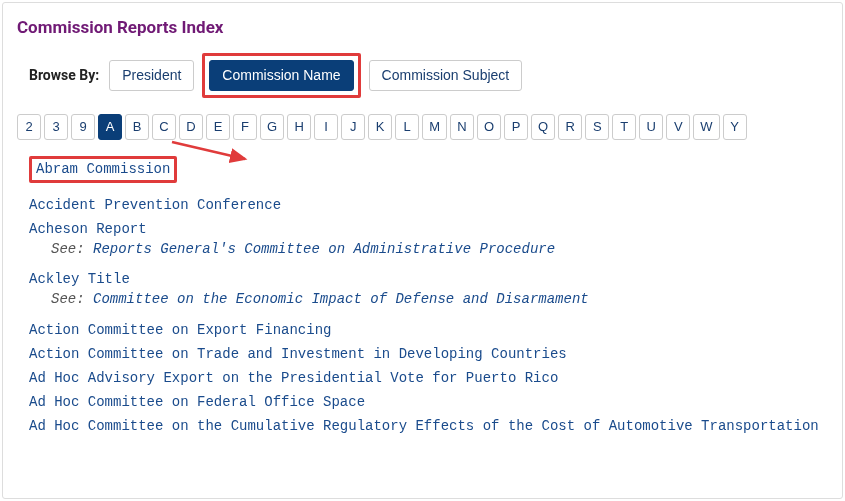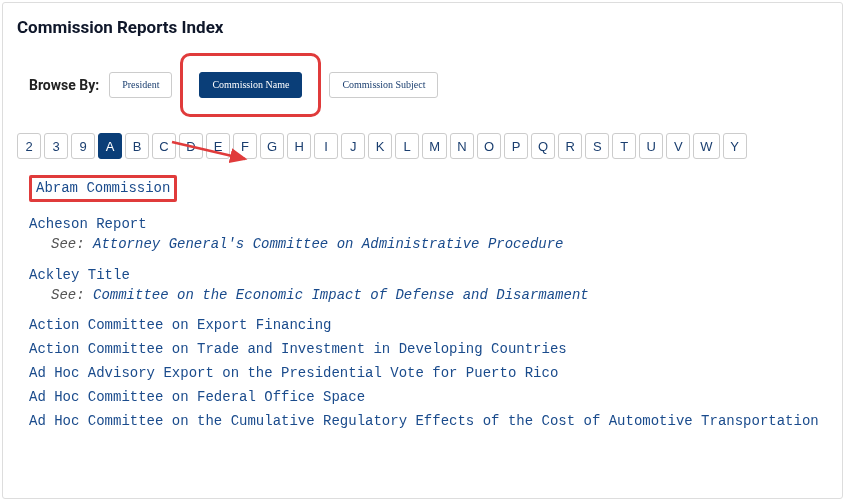--- a/index.html
+++ b/index.html
@@ -15,56 +15,55 @@
     border: 1px solid #ddd;
     border-radius: 3px;
     margin: 2px;
     padding: 14px 14px;
     height: 497px;
     position: relative;
   }
   .page-title {
     font-size: 17px;
     font-weight: 700;
-    color: #0f172a;
+    color: #701a75;
     margin-bottom: 16px;
   }
   .browse-row {
     display: flex;
     align-items: center;
     gap: 8px;
     margin-bottom: 16px;
   }
   .browse-label {
     font-size: 14px;
     font-weight: 700;
     color: #222;
     margin-right: 2px;
     padding-left: 12px;
   }
   .tab-btn {
     border: 1px solid #ccc;
     background: #fff;
     color: #1a3e6f;
-    font-size: 10px;
+    font-size: 14px;
     padding: 6px 12px;
     border-radius: 3px;
     cursor: pointer;
     line-height: 1.2;
-    font-family: Liberation Serif, serif;
   }
   .tab-btn.active {
     background: #0a3e78;
     border-color: #0a3e78;
     color: #fff;
   }
   .highlight-box {
     border: 3px solid #e03b3b;
-    border-radius: 10px;
-    padding: 16px;
+    border-radius: 2px;
+    padding: 4px;
     display: inline-flex;
   }
   .alpha-row {
     display: flex;
     flex-wrap: wrap;
     gap: 3px;
     margin-bottom: 16px;
   }
   .alpha-btn {
     border: 1px solid #ccc;
@@ -163,21 +162,22 @@
       <button class="alpha-btn">S</button>
       <button class="alpha-btn">T</button>
       <button class="alpha-btn">U</button>
       <button class="alpha-btn">V</button>
       <button class="alpha-btn">W</button>
       <button class="alpha-btn">Y</button>
     </div>
 
   <div class="entries" id="entries">
       <div class="entry with-see"><span class="first-entry-wrap"><a class="entry-link">Abram Commission</a></span></div>
-      <div class="entry with-see"><a class="entry-link">Acheson Report</a><div class="see-line"><span class="see-label">See: </span><span class="see-target">Attorney General's Committee on Administrative Procedure</span></div></div>
+      <div class="entry"><a class="entry-link">Accident Prevention Conference</a></div>
+      <div class="entry with-see"><a class="entry-link">Acheson Report</a><div class="see-line"><span class="see-label">See: </span><span class="see-target">Reports General's Committee on Administrative Procedure</span></div></div>
       <div class="entry with-see"><a class="entry-link">Ackley Title</a><div class="see-line"><span class="see-label">See: </span><span class="see-target">Committee on the Economic Impact of Defense and Disarmament</span></div></div>
       <div class="entry"><a class="entry-link">Action Committee on Export Financing</a></div>
       <div class="entry"><a class="entry-link">Action Committee on Trade and Investment in Developing Countries</a></div>
       <div class="entry"><a class="entry-link">Ad Hoc Advisory Export on the Presidential Vote for Puerto Rico</a></div>
       <div class="entry"><a class="entry-link">Ad Hoc Committee on Federal Office Space</a></div>
       <div class="entry"><a class="entry-link">Ad Hoc Committee on the Cumulative Regulatory Effects of the Cost of Automotive Transportation</a></div>
     </div>
 
   <svg class="arrow-svg" width="100" height="30">
     <defs>

